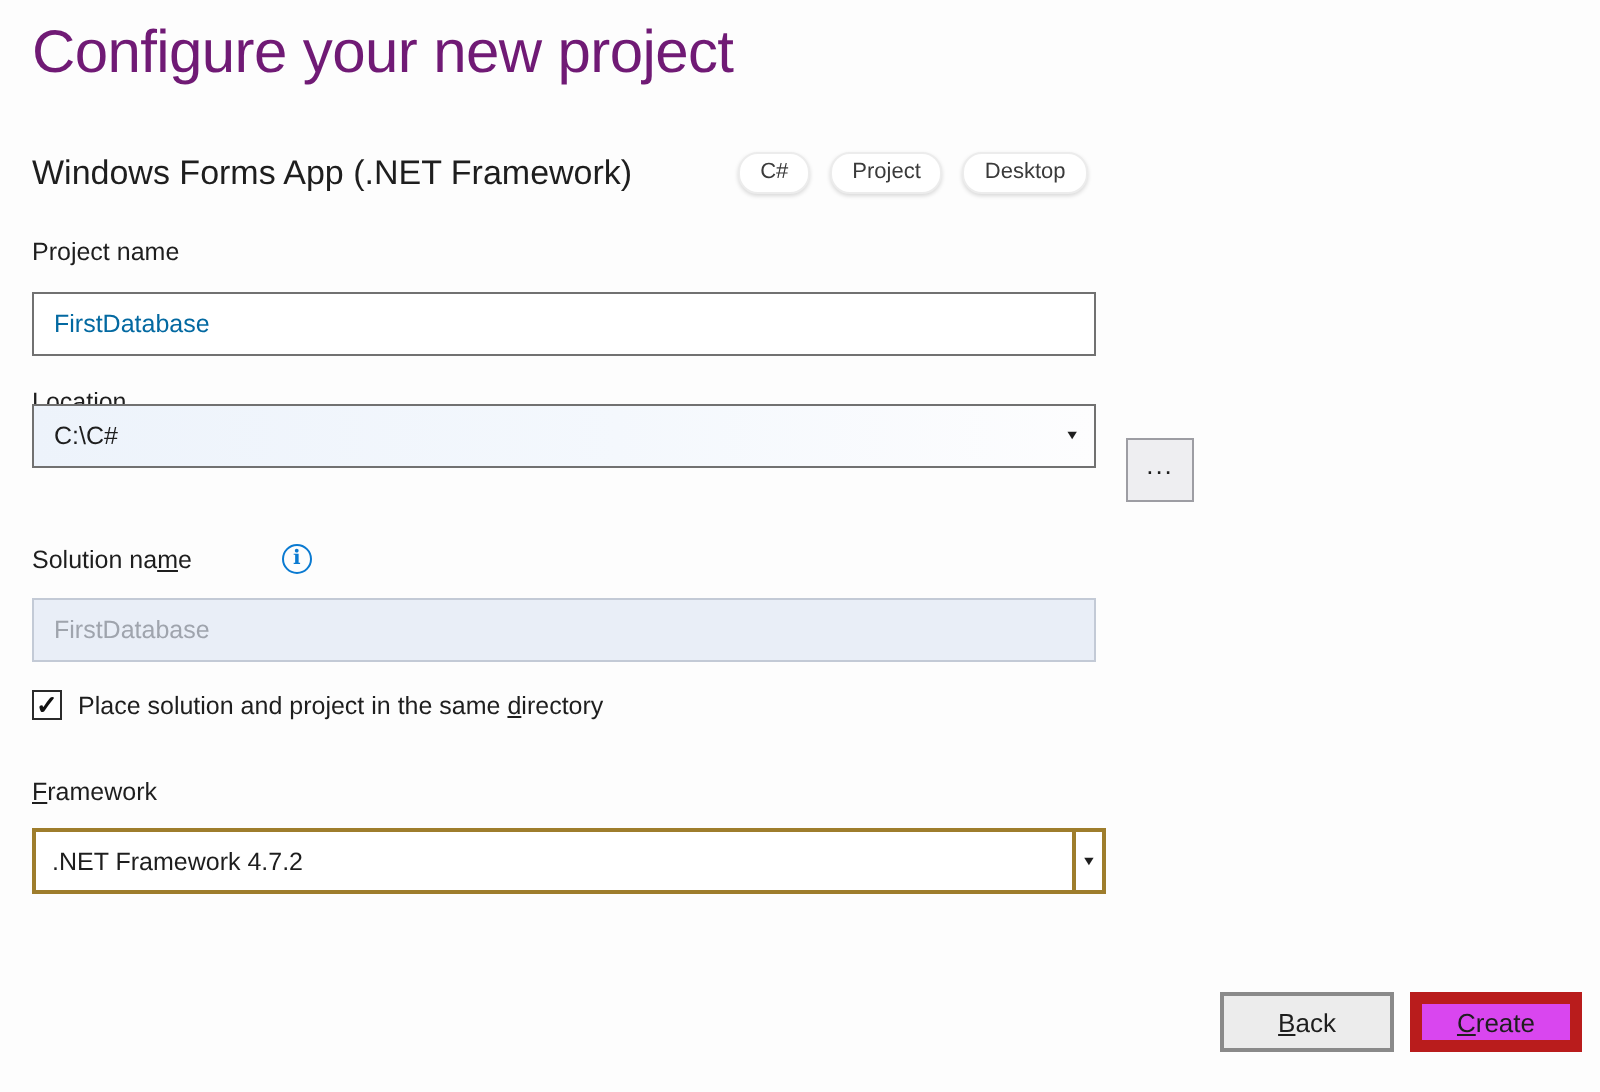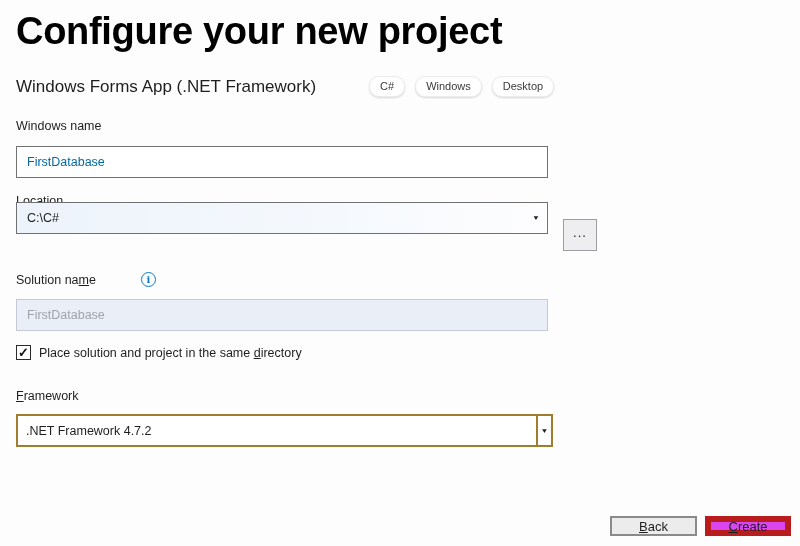--- a/index.html
+++ b/index.html
@@ -4,21 +4,21 @@
 <style>
   * { box-sizing: border-box; }
   html,body { margin:0; padding:0; background:#fdfdfd; }
   .screen {
     position:relative; width:800px; height:546px;
     background:#fdfdfd; overflow:hidden;
     font-family:"Liberation Sans", sans-serif; color:#1e1e1e;
   }
   .page-title {
     position:absolute; left:16px; top:10px;
-    font-size:38px; font-weight:700; letter-spacing:-0.3px; color:#000000;
+    font-size:30px; font-weight:400; letter-spacing:-0.3px; color:#701a75;
   }
   .subtitle-row { position:absolute; left:16px; top:76px; display:flex; align-items:center;gap:39px; }
   .template-name { font-size:17px; color:#1e1e1e; }
   .tags { display:flex; margin-left:14px; gap:10px; }
   .tag {
     background:#ffffff; border:1px solid #ececec; border-radius:10px;
     box-shadow:0 1px 2px rgba(0,0,0,0.15);
     font-size:11px; color:#3a3a3a; padding:3px 10px; line-height:1.2; white-space:nowrap;
   }
   .field-label { position:absolute; left:16px; font-size:12.5px; color:#1e1e1e; }
@@ -71,44 +71,44 @@
     display:flex; align-items:stretch; font-size:12.5px; cursor:default;
   }
   .combo-fw-text { flex:1; display:flex; align-items:center; padding-left:8px; }
   .combo-fw-arrowcell {
     width:15px; border-left:2px solid #9e7d2c;
     display:flex; align-items:center; justify-content:center;
   }
   .combo-fw-arrowcell .glyph { font-size:8px; transform:scaleY(0.8); line-height:1; color:#1e1e1e; }
 
   .btn {
-    position:absolute; top:516px; height:20px;
+    position:absolute; top:496px; height:30px;
     display:flex; align-items:center; justify-content:center;
     font-family:"Liberation Sans", sans-serif; font-size:13px; color:#1e1e1e; cursor:default;
   }
   .btn-back { left:610px; width:87px; background:#ececec; border:2px solid #8a8a8a; }
   .btn-create { left:705px; width:86px; background:#d946ef; border:6px solid #b91c1c;text-align:center; }
 </style>
 </head>
 <body>
 
 <div class="screen">
 
   <div class="page-title">Configure your new project</div>
 
   <div class="subtitle-row">
     <span class="template-name">Windows Forms App (.NET Framework)</span>
     <span class="tags">
       <span class="tag">C#</span>
-      <span class="tag">Windows</span>
+      <span class="tag">Project</span>
       <span class="tag">Desktop</span>
     </span>
   </div>
 
-  <div class="field-label" style="top:119px;">Windows name</div>
+  <div class="field-label" style="top:119px;">Project name</div>
   <input class="text-input" style="top: 146px;" type="text" value="FirstDatabase">
 
   <div class="field-label" style="top:194px;"><span class="ak">L</span><span>ocation</span></div>
   <div class="combo">
     <span>C:\C#</span>
     <span class="combo-arrow">▼</span>
   </div>
   <div class="browse-btn">
     <span>...</span>
   </div>

